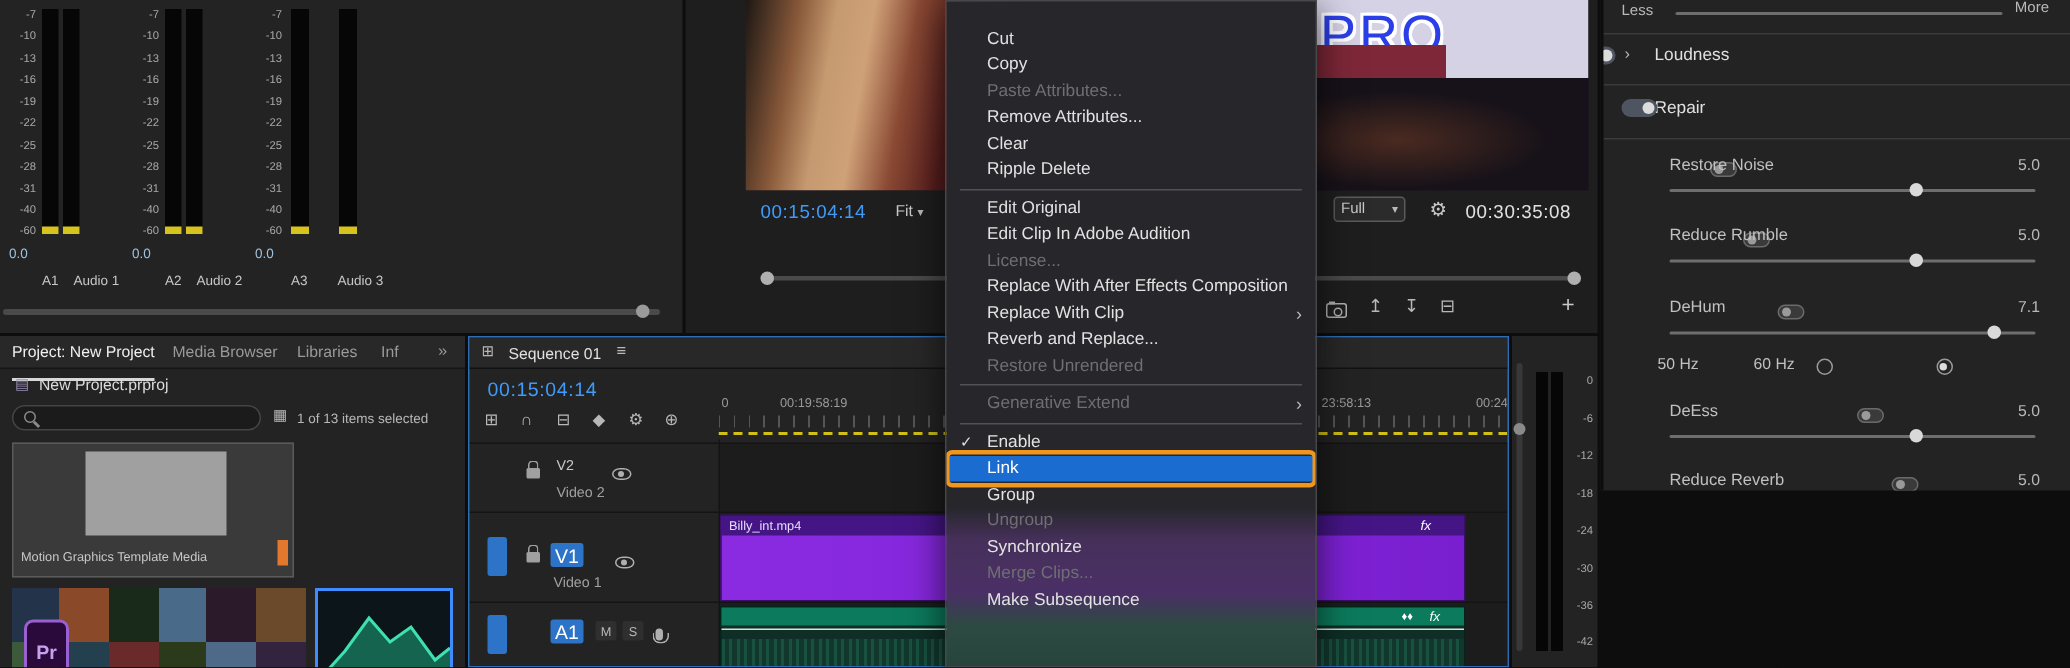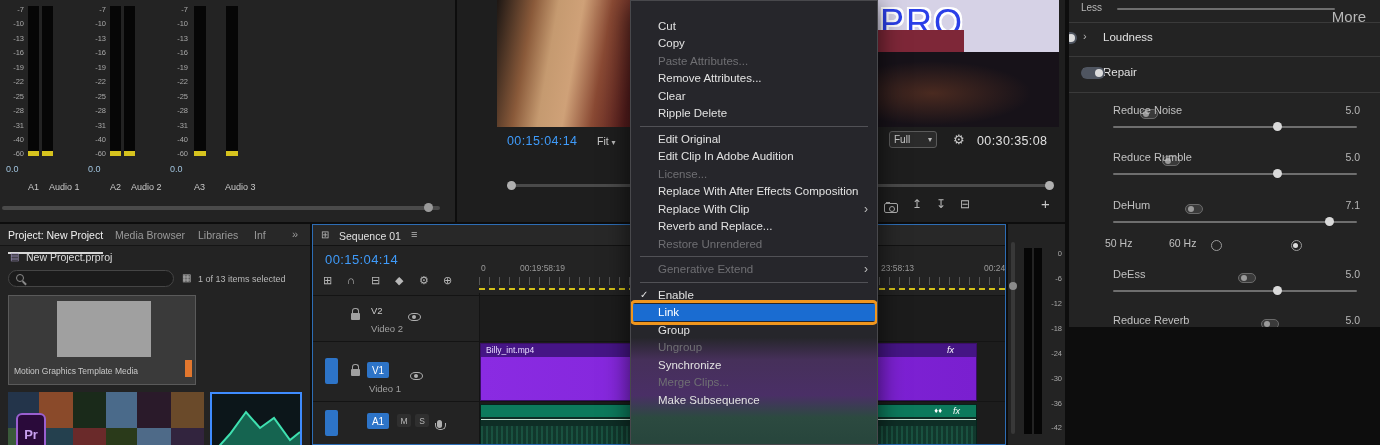--- a/index.html
+++ b/index.html
@@ -32,21 +32,21 @@
   .cam:before { content:''; position:absolute; width:4px; height:2px; background:#b0b0b0; top:-2px; left:1px; }
   .tg { width:24px; height:12px; background:#4f5560; border-radius:6px; position:relative; display:inline-block; }
   .tg:after { content:''; position:absolute; width:8px; height:8px; background:#dcdcdc; border-radius:50%; top:2px; right:2px; }
   .pw { width:18px; height:10px; background:#3a3a3a; border:1px solid #6a6a6a; border-radius:5px; position:relative; display:inline-block; }
   .pw:after { content:''; position:absolute; width:6px; height:6px; background:#9a9a9a; border-radius:50%; top:1px; left:2px; }
   .rad { width:11px; height:11px; border:1.5px solid #9a9a9a; border-radius:50%; position:relative; display:inline-block; }
   .rad.sel:after { content:''; position:absolute; width:5px; height:5px; background:#dcdcdc; border-radius:50%; left:1.75px; top:1.75px; }
   .st { position:absolute; height:2px; background:#6e6e6e; border-radius:1px; }
   .sh { width:9px; height:9px; background:#d9d9d9; border-radius:50%; position:absolute; top:-4px; }
   .patch { width:13px; height:26px; background:#2d74c8; border-radius:2px; }
-  .trackbox { min-width:22px; height:16px; background:#2d74c8; color:#fff; font-size:10px; display:flex; align-items:center; justify-content:center; border-radius:2px; padding:0 2px; }
+  .trackbox { min-width:22px; height:16px; background:#2d74c8; color:#fff; font-size:13px; display:flex; align-items:center; justify-content:center; border-radius:2px; padding:0 2px; }
   .msbtn { width:14px; height:13px; background:#2f2f2f; color:#b8b8b8; font-size:8.5px; display:flex; align-items:center; justify-content:center; border-radius:2px; }
   .fx { font-style:italic; font-size:9px; color:#fff; }
 
   
   #ctx-menu {
     position:absolute; left:630px; top:0; width:248px; height:445px; z-index:50;
     background:linear-gradient(180deg,#26262b 0%,#26262b 76%,#46305a 81%,#4a2f66 89%,#2c4a40 94%,#27453c 100%);
     border:1px solid #48484c; box-shadow:0 6px 24px rgba(0,0,0,.65);
     padding-top:16px; overflow:hidden;
   }
@@ -313,39 +313,39 @@
         <span>-24</span>
         <span>-30</span>
         <span>-36</span>
         <span>-42</span>
       </div>
   </div>
 
   <div class="panel" style="left:1067px;top:0;width:313px;height:327px;border-left:2px solid #0d0d0d;">
     
     <span class="abs" style="left:12px;top:2px;font-size:10px;color:#b8b8b8;">Less</span>
-    <span class="abs" style="right:14px;top:8px;font-size:15px;color:#b8b8b8;">More</span>
+    <span class="abs" style="right:14px;top:0;font-size:10px;color:#b8b8b8;">More</span>
     <div class="st" style="left:48px;top:8px;width:218px;"></div>
     <div class="divider-h" style="top:22px;"></div>
 
     
     <span class="abs icon" style="left:14px;top:31px;font-size:11px;">›</span>
     <span class="abs" style="left:34px;top:31px;font-size:11.5px;color:#e0e0e0;">Loudness</span>
     <span class="abs tg" style="right:16px;top:30px;"></span>
     <div class="divider-h" style="top:56px;"></div>
 
     
     <span class="abs icon" style="left:13px;top:66px;font-size:10px;">∨</span>
     <span class="abs" style="left:34px;top:66px;font-size:11.5px;color:#e0e0e0;">Repair</span>
     <span class="abs tg" style="right:16px;top:65px;"></span>
     <div class="divider-h" style="top:92px;"></div>
 
     
     <span class="abs pw" style="left:14px;top:105px;"></span>
-    <span class="abs" style="left:44px;top:104px;font-size:11px;color:#c0c0c0;">Reduce Noise</span>
+    <span class="abs" style="left:44px;top:104px;font-size:11px;color:#c0c0c0;">Restore Noise</span>
     <span class="abs" style="right:20px;top:104px;font-size:10.5px;color:#b8b8b8;">5.0</span>
     <div class="st" style="left:44px;top:126px;width:244px;">
         <div class="sh" style="left:160px;"></div>
       </div>
 
     
     <span class="abs pw" style="left:14px;top:152px;"></span>
     <span class="abs" style="left:44px;top:151px;font-size:11px;color:#c0c0c0;">Reduce Rumble</span>
     <span class="abs" style="right:20px;top:151px;font-size:10.5px;color:#b8b8b8;">5.0</span>
     <div class="st" style="left:44px;top:173px;width:244px;">

